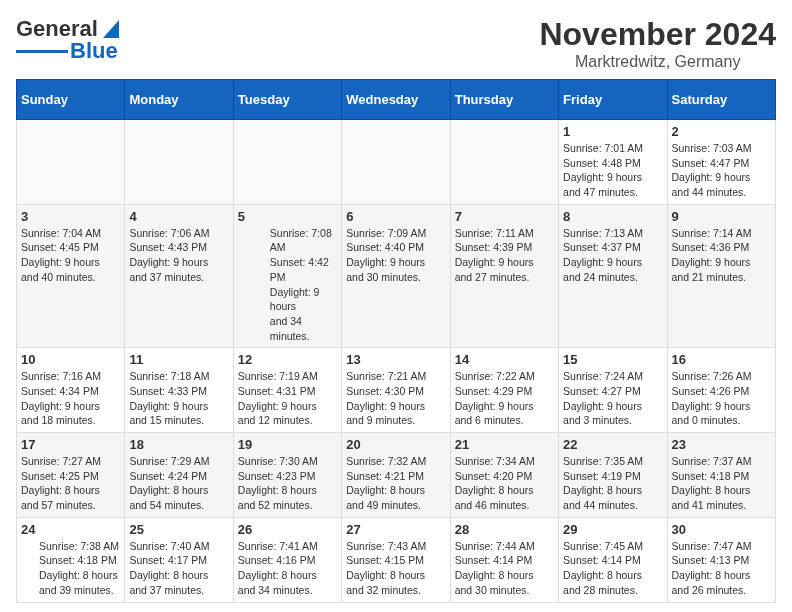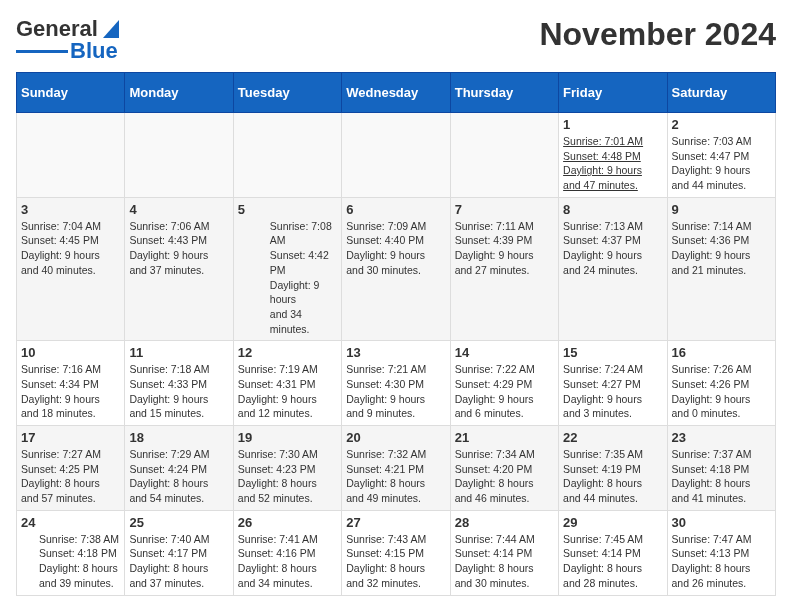--- a/index.html
+++ b/index.html
@@ -84,20 +84,21 @@
         <polygon points="4,22 20,4 20,22" fill="#1565c0"></polygon>
       </svg>
     </div>
     <div style="display:flex;align-items:center;margin-top:-4px;">
       <div style="width:52px;height:3px;background:#1565c0;"></div>
       <span style="font-size:22px;font-weight:bold;color:#1565c0;margin-left:2px;">Blue</span>
     </div>
   </div>
   <div class="title-block">
     <div class="month-title">November 2024</div>
+    <div class="location">Marktredwitz, Germany</div>
   </div>
 </div>
 
 <table class="calendar">
   <thead>
     <tr>
     <th>Sunday</th>
         <th>Monday</th>
         <th>Tuesday</th>
         <th>Wednesday</th>
@@ -108,21 +109,21 @@
   </thead>
   <tbody id="calendar-body">
   <tr class="row-white">
         <td class="empty"></td>
         <td class="empty"></td>
         <td class="empty"></td>
         <td class="empty"></td>
         <td class="empty"></td>
         <td>
           <span class="day-number">1</span>
-          <div class="day-info" style="white-space: pre-line; text-decoration: underline;">Sunrise: 7:01 AM
+          <div class="day-info" style="white-space: pre-line;">Sunrise: 7:01 AM
 Sunset: 4:48 PM
 Daylight: 9 hours
 and 47 minutes.</div>
         </td>
         <td>
           <span class="day-number">2</span>
           <div class="day-info" style="white-space: pre-line;">Sunrise: 7:03 AM
 Sunset: 4:47 PM
 Daylight: 9 hours
 and 44 minutes.</div>

